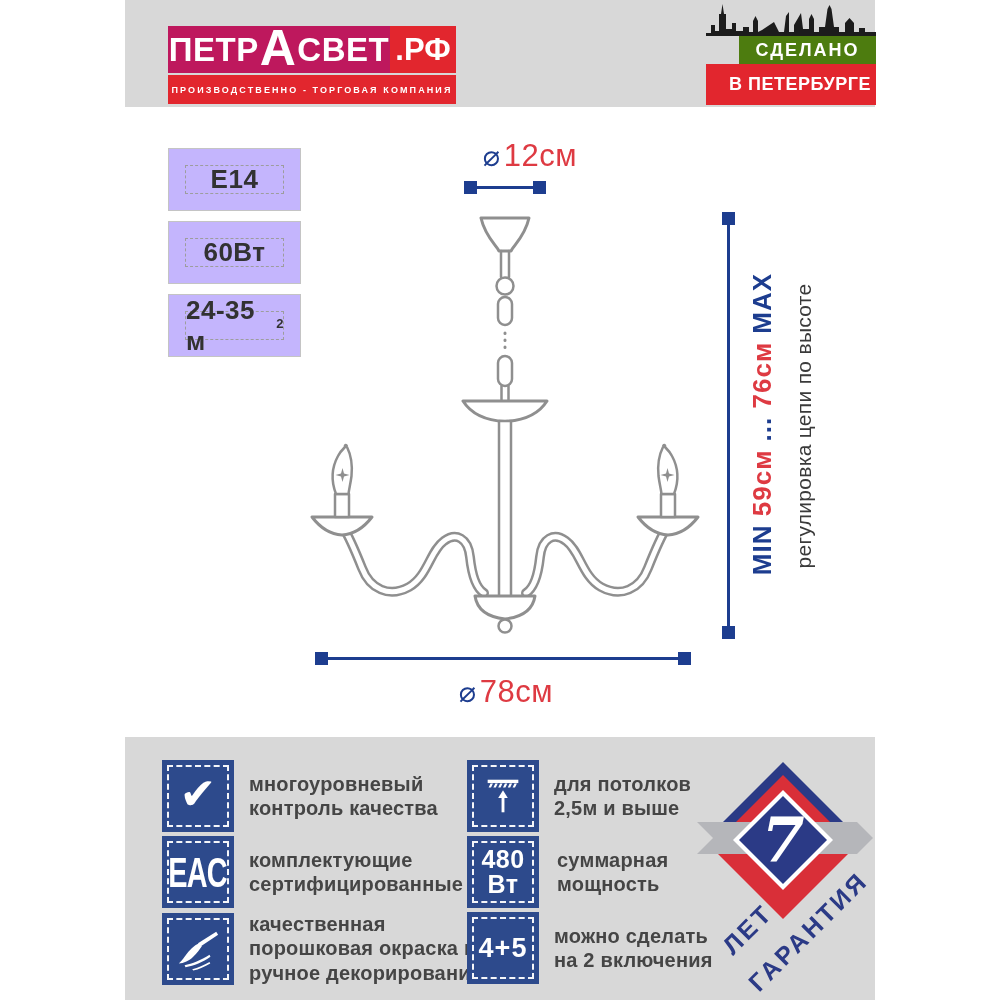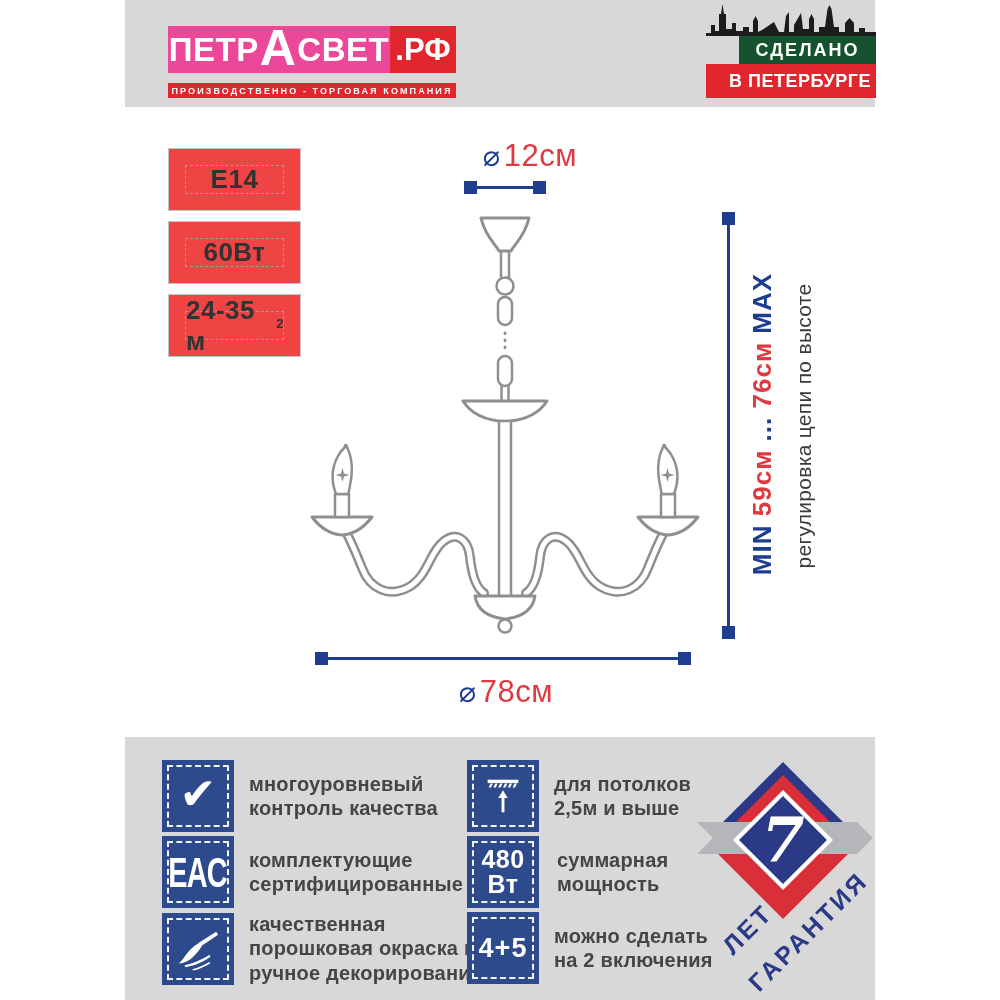--- a/index.html
+++ b/index.html
@@ -7,38 +7,38 @@
     width:1000px;height:1000px;position:relative;background:#ffffff;
     font-family:"Liberation Sans",sans-serif;overflow:hidden;
   }
   .band{position:absolute;left:125px;width:750px;background:#d8d8d8;}
   .band-top{top:0;height:107px;}
   .band-bottom{top:737px;height:263px;}
 
   
   .logo{position:absolute;left:168px;top:26px;width:288px;}
   .logo-row{display:flex;height:47px;}
-  .logo-blue{background:#ec4899;flex:1;display:flex;align-items:center;justify-content:center;
+  .logo-blue{background:#be185d;flex:1;display:flex;align-items:center;justify-content:center;
     color:#fff;font-weight:bold;font-size:33px;letter-spacing:.5px;line-height:1;}
   .logo-a{font-size:50px;position:relative;top:-2px;margin:0 1px;}
   .logo-rf{background:#e2262e;width:66px;display:flex;align-items:center;justify-content:center;
     color:#fff;font-weight:bold;font-size:31px;line-height:1;}
-  .logo-tagline{background:#e2262e;margin-top:10px;height:15px;display:flex;align-items:center;justify-content:center;
+  .logo-tagline{background:#e2262e;margin-top:2px;height:29px;display:flex;align-items:center;justify-content:center;
     color:#fff;font-weight:bold;font-size:9px;letter-spacing:2.1px;white-space:nowrap;}
 
   
   .madein{position:absolute;left:706px;top:2px;width:170px;}
   .madein-sky{display:block;width:170px;height:34px;}
-  .madein-blue{background:#14532d;height:28px;display:flex;align-items:center;justify-content:center;
+  .madein-blue{background:#4d7c0f;height:28px;display:flex;align-items:center;justify-content:center;
     color:#fff;font-weight:bold;font-size:18px;letter-spacing:2px;margin-left:33px;}
-  .madein-red{background:#e2262e;height:34px;display:flex;align-items:center;justify-content:center;
+  .madein-red{background:#e2262e;height:41px;display:flex;align-items:center;justify-content:center;
     color:#fff;font-weight:bold;font-size:18px;letter-spacing:.5px;padding-left:18px;}
 
   
-  .spec{position:absolute;left:168px;width:133px;height:63px;background:#ef4444;
+  .spec{position:absolute;left:168px;width:133px;height:63px;background:#c4b5fd;
     border:1px solid #c4c4c4;box-sizing:border-box;padding:16px;}
   .spec-inner{width:100%;height:100%;box-sizing:border-box;border:1.5px dashed #9d9d9d;
     display:flex;align-items:center;justify-content:center;
     font-size:26px;font-weight:bold;color:#323232;letter-spacing:.5px;}
   .spec sup{font-size:13px;position:relative;top:-2px;left:1px;}
 
   
   .dim-line-h{position:absolute;height:13px;}
   .dim-line-h .bar{position:absolute;left:6px;right:6px;top:5px;height:2.5px;background:#1d3d8f;}
   .dim-line-h .sq{position:absolute;top:0;width:13px;height:13px;background:#1d3d8f;}

